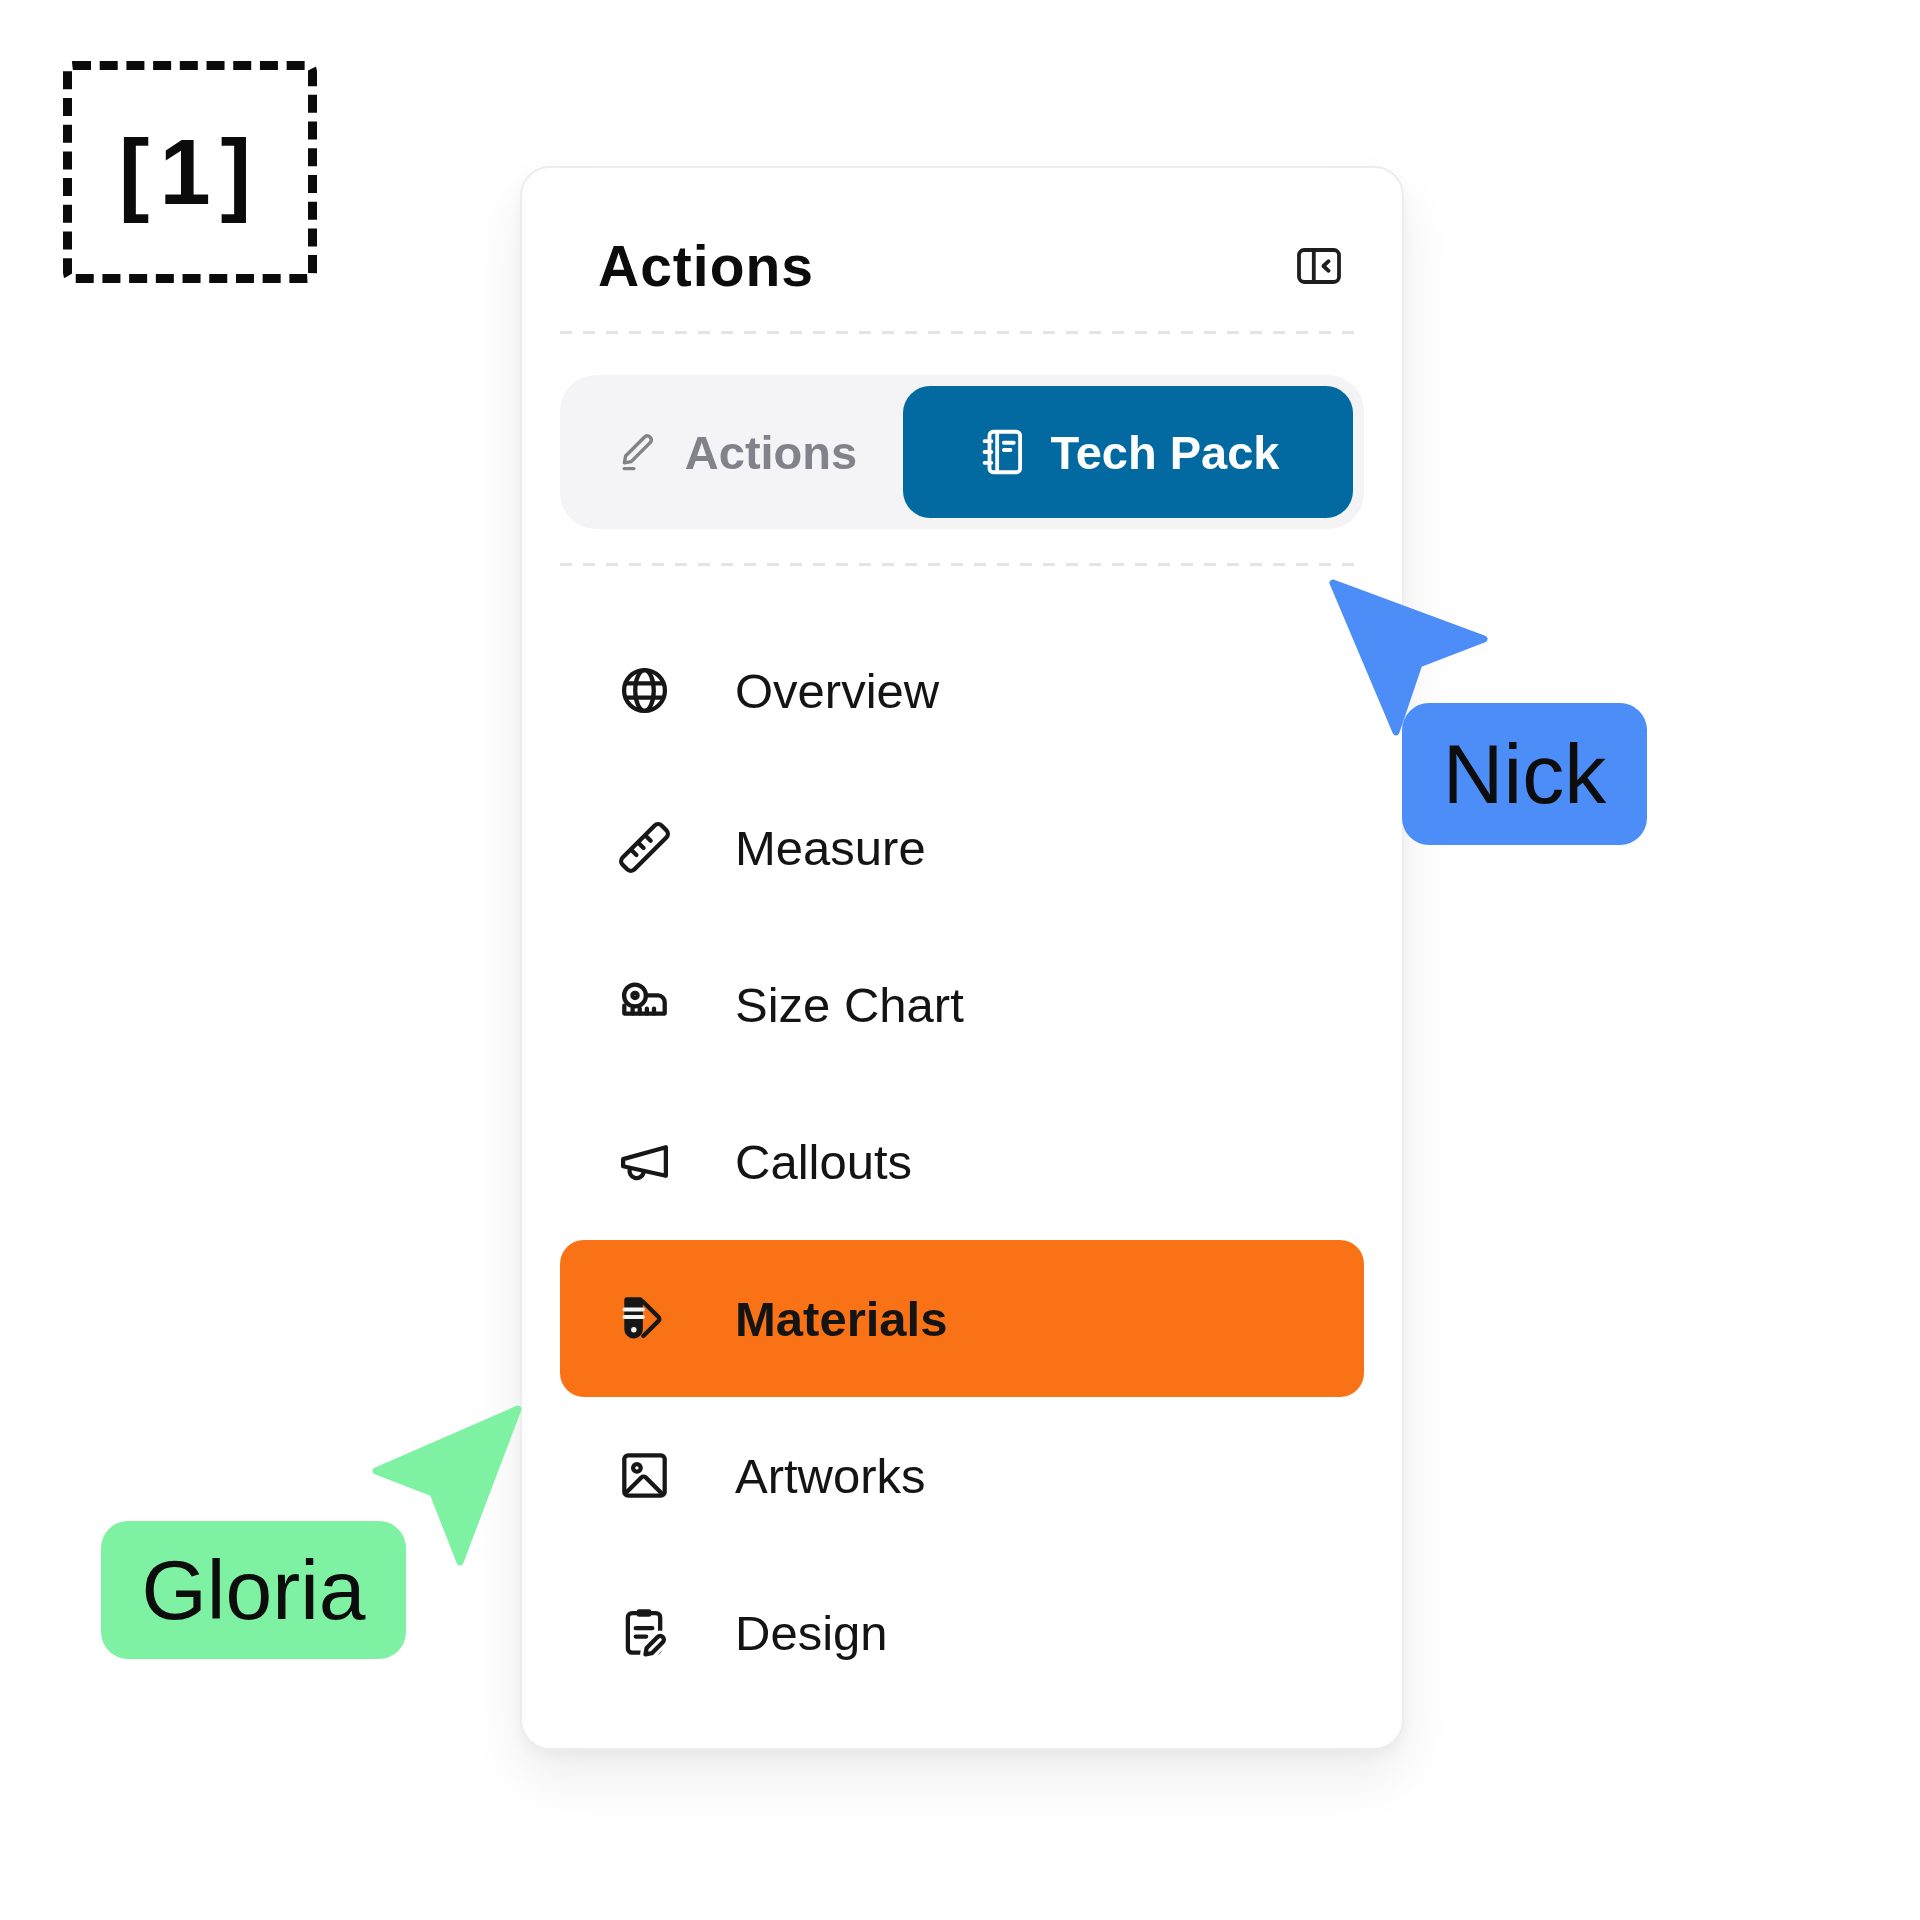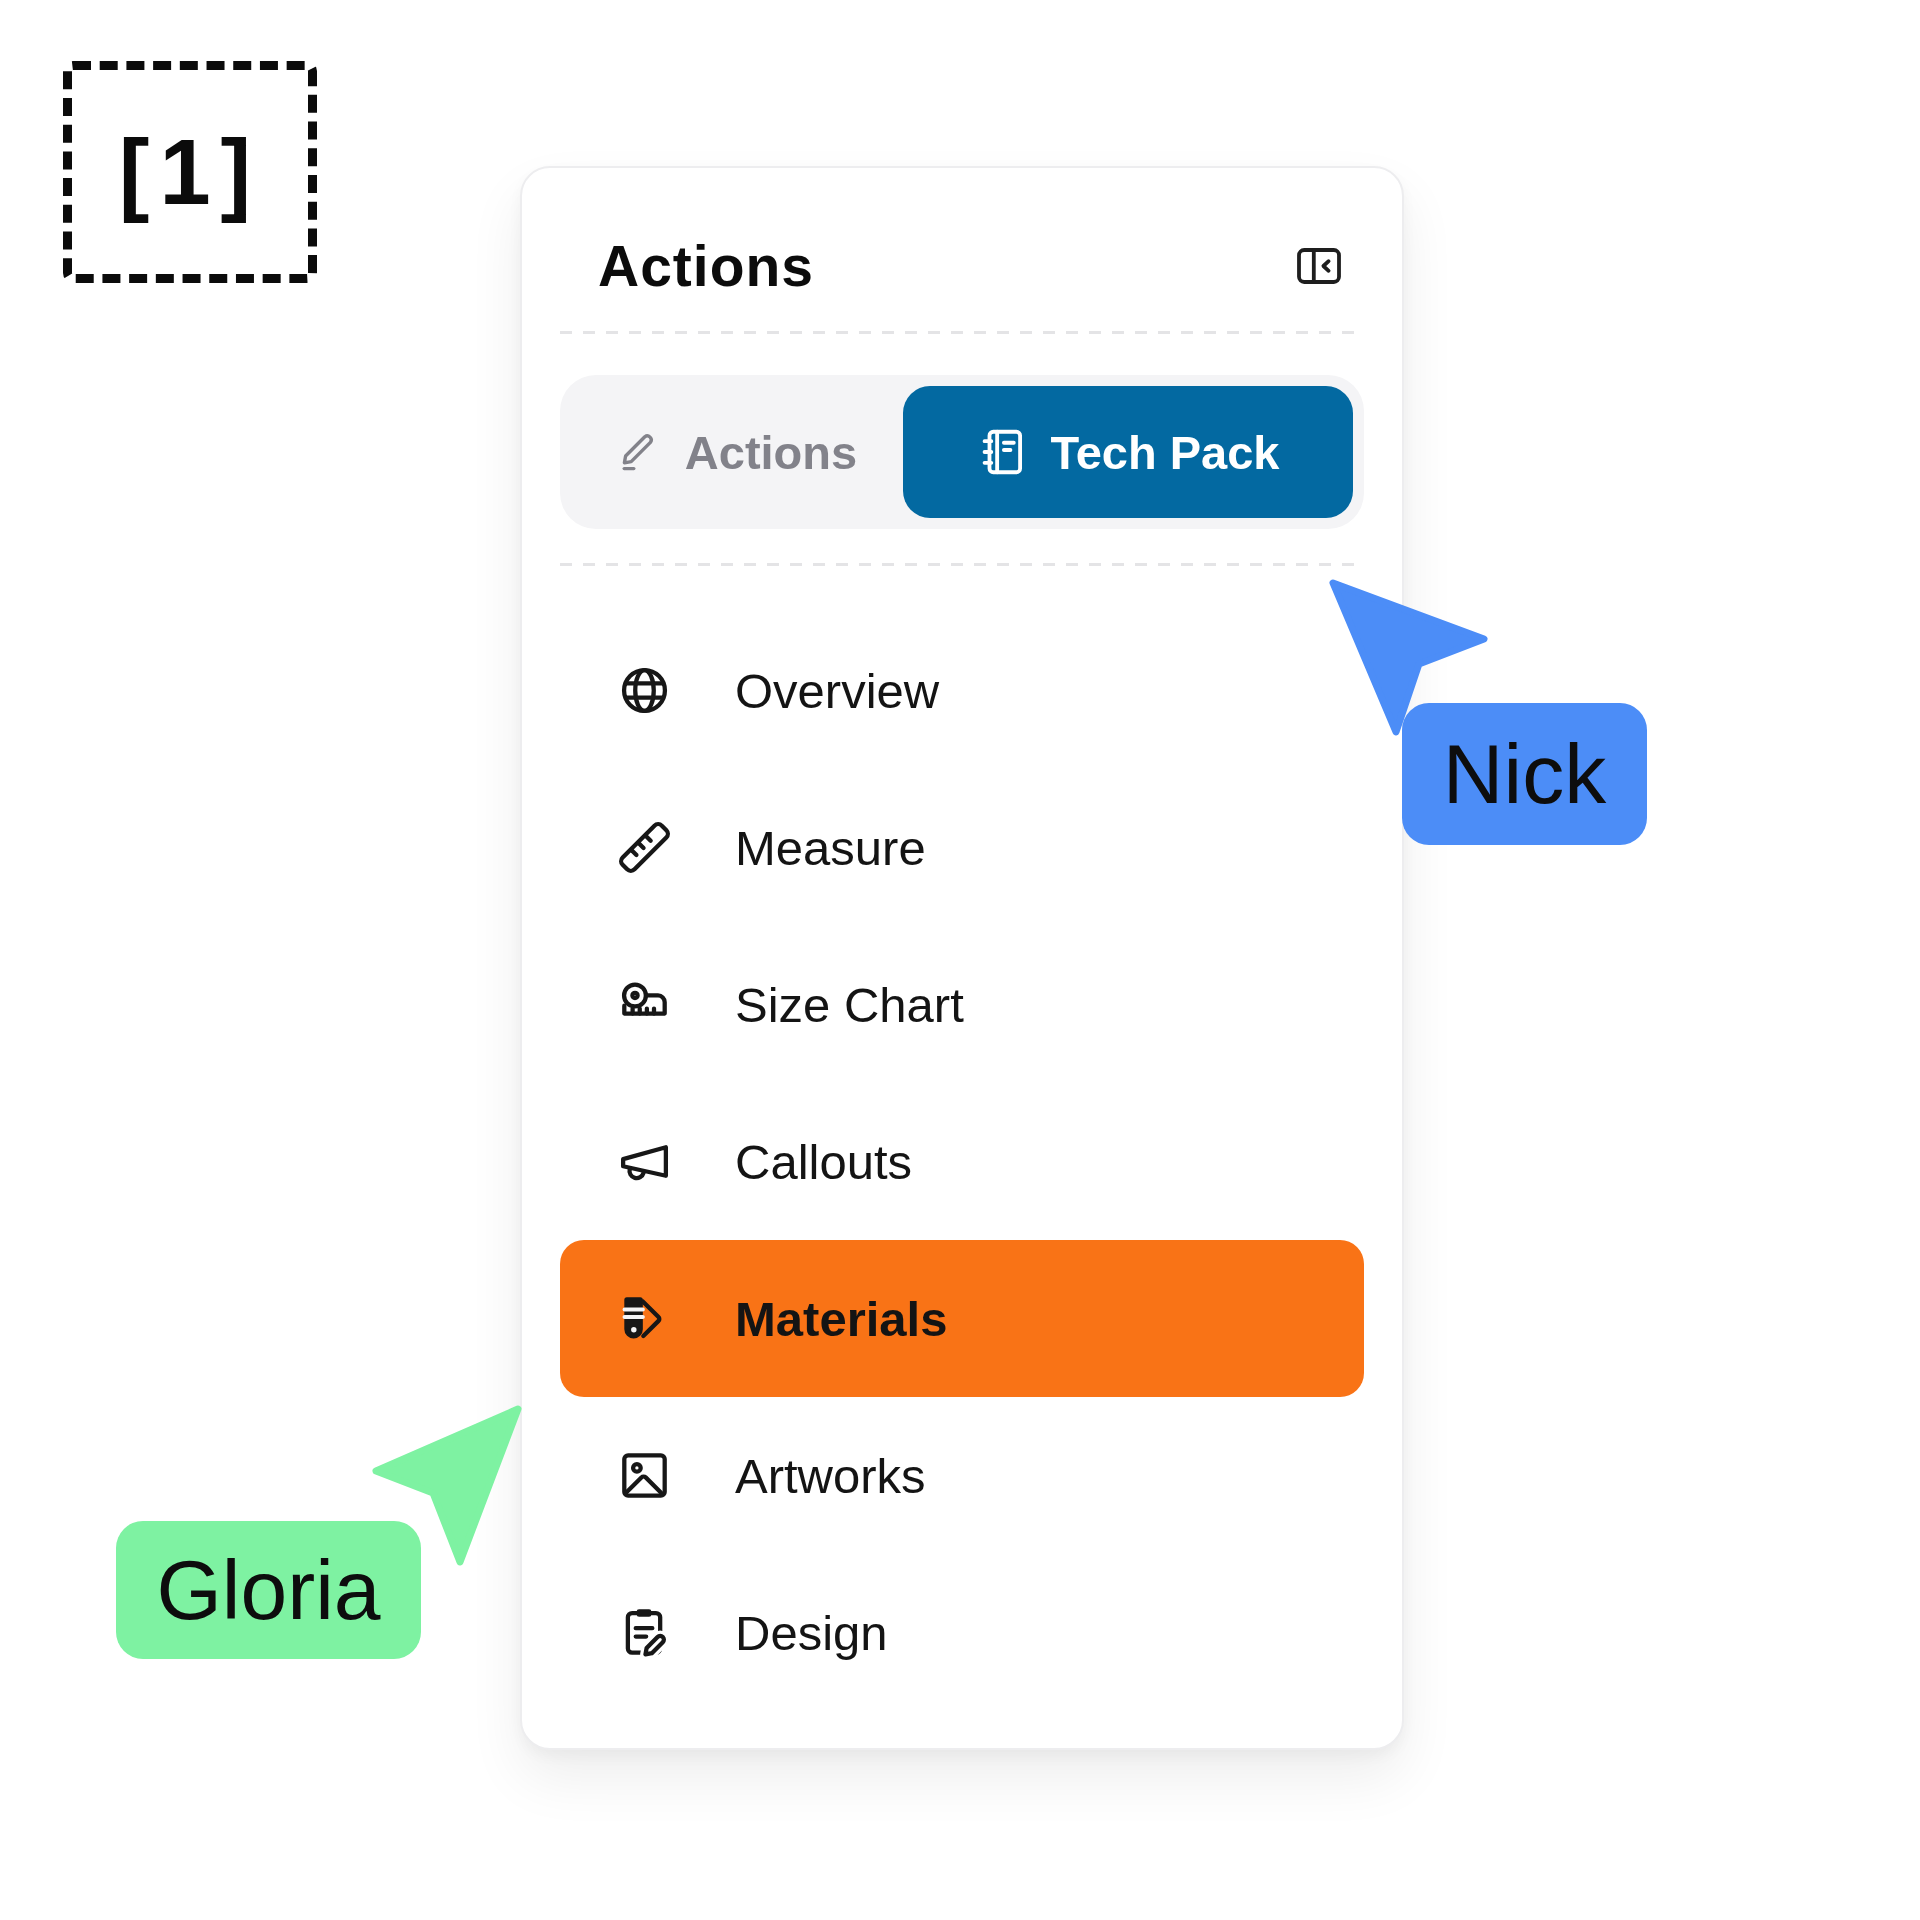--- a/index.html
+++ b/index.html
@@ -48,21 +48,21 @@
   .micon svg { width:57px; height:57px; stroke:#171717; fill:none;
                stroke-width:1.8; stroke-linecap:round; stroke-linejoin:round; }
 
   
   .cursor { position:absolute; z-index:10; }
   .nick-cursor polygon { stroke:#4c8df7; stroke-width:7; stroke-linejoin:round; }
   .gloria-cursor polygon { stroke:#7ef2a2; stroke-width:7; stroke-linejoin:round; }
   .cursor-label { position:absolute; z-index:10; display:flex; align-items:center; justify-content:center;
                   border-radius:27px; font-size:84px; font-weight:400; color:#0d0d0d; }
   .nick-label { left:1402px; top:703px; width:245px; height:142px; background:#4c8df7; }
-  .gloria-label { left:116px; top:1521px; width:305px; height:138px; background:#7ef2a2; }
+  .gloria-label { left:101px; top:1521px; width:305px; height:138px; background:#7ef2a2; }
 </style>
 </head>
 <body>
 
 <div class="stage">
 
   <div class="ref-box">
     <span>[1]</span>
   </div>
 

